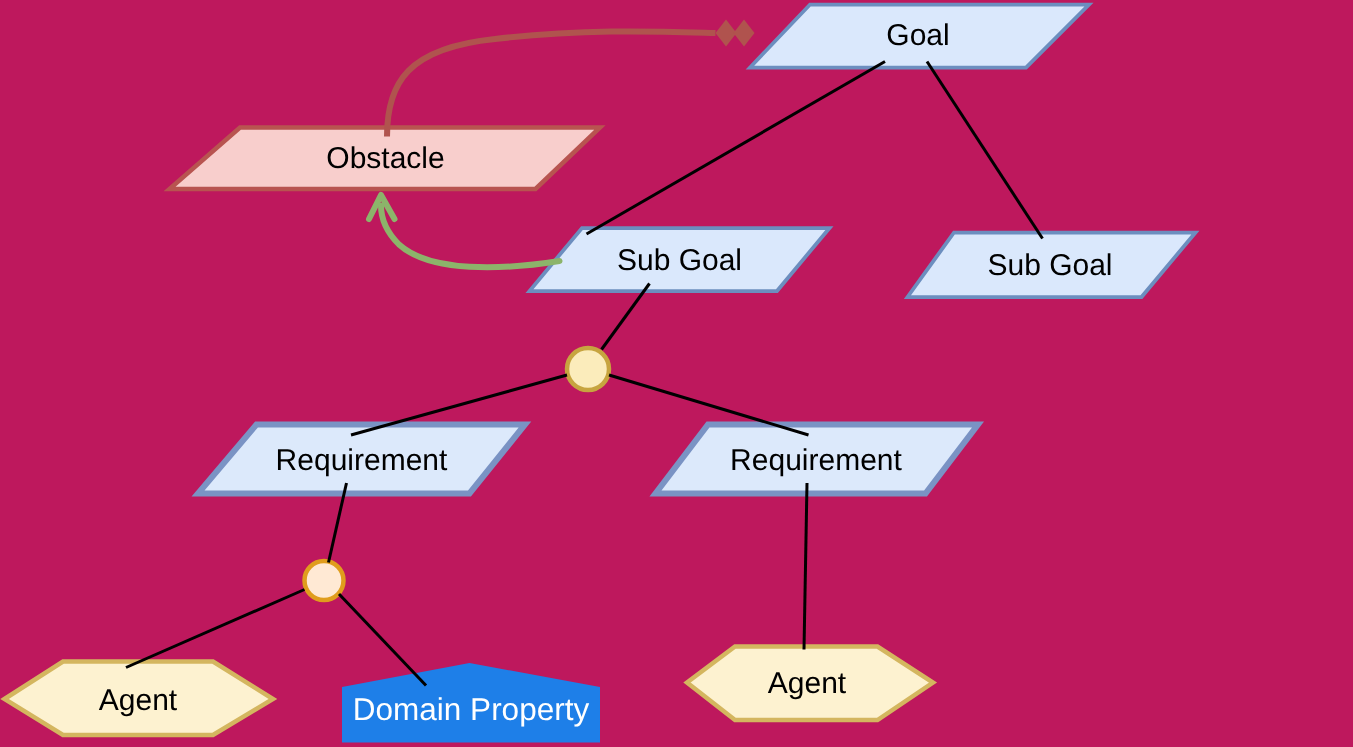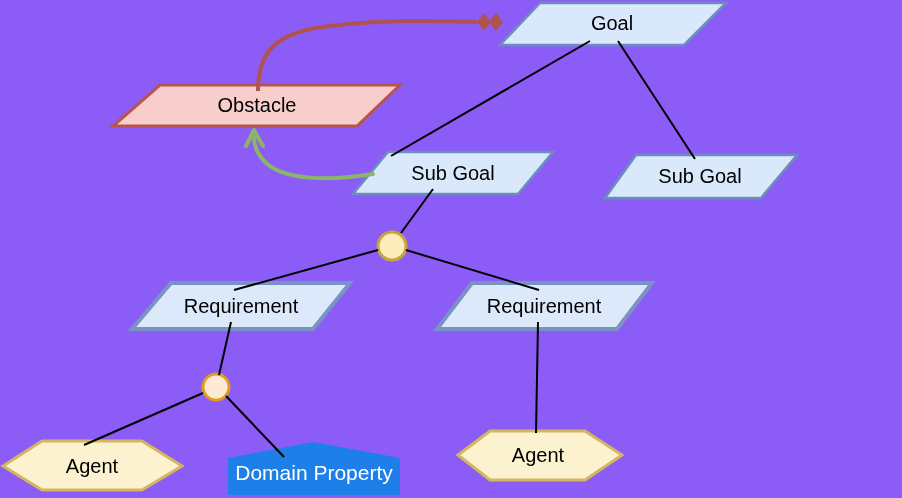--- a/index.html
+++ b/index.html
@@ -4,21 +4,21 @@
 <style>
   html, body {
     margin: 0;
     padding: 0;
     background: #000000;
   }
   .stage {
     position: relative;
     width: 902px;
     height: 498px;
-    background: #8b5cf6;
+    background: #be185d;
     overflow: hidden;
     font-family: "Liberation Sans", sans-serif;
   }
   svg { display: block; }
   text.node-label {
     font-family: "Liberation Sans", sans-serif;
     font-size: 20px;
     fill: #000000;
     text-anchor: middle;
   }

